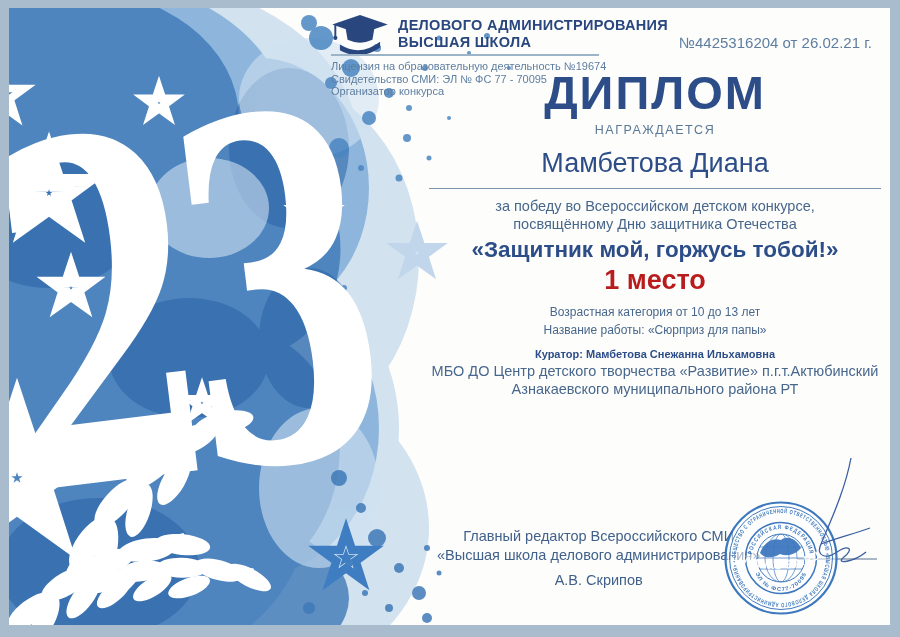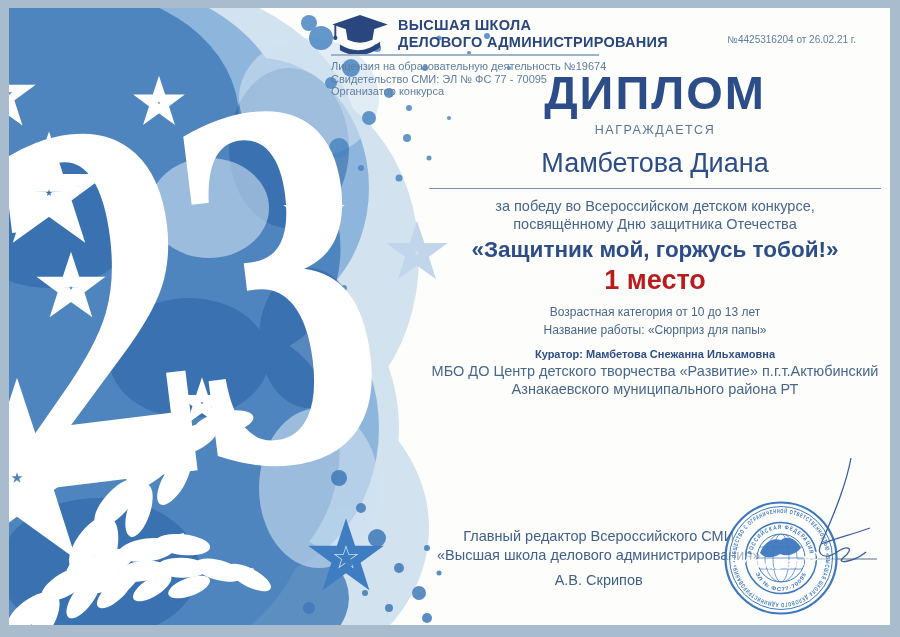--- a/index.html
+++ b/index.html
@@ -7,21 +7,21 @@
   .stage{position:relative;width:900px;height:637px;background:#a8bccd;overflow:hidden;}
   .page{position:absolute;left:9px;top:8px;width:881px;height:617px;background:#fdfdfc;overflow:hidden;}
   .art,.overlay{position:absolute;left:0;top:0;width:881px;height:617px;pointer-events:none;}
   .art{z-index:1;} .overlay{z-index:4;}
   .txt{position:absolute;z-index:3;}
   
   .logo-row{left:322px;top:6px;display:flex;gap:9px;align-items:flex-start;}
   .org-name{font-size:14.5px;font-weight:bold;color:#29477e;line-height:17px;letter-spacing:.3px;padding-top:3px;}
   .header-rule{left:322px;top:46px;width:268px;height:2px;background:#9db3c8;z-index:3;position:absolute;}
   .license{left:322px;top:52px;font-size:11px;line-height:12.5px;color:#5e7ea0;}
-  .doc-number{right:34px;top:26px;font-size:10px;color:#5e7ea0;}
+  .doc-number{right:18px;top:26px;font-size:15px;color:#5e7ea0;}
   
   .main{left:420px;top:60px;width:452px;text-align:center;color:#48678c;}
   .title{font-size:47px;font-weight:bold;color:#2c4d88;letter-spacing:2px;line-height:50px;}
   .subtitle{margin-top:5px;font-size:12.5px;letter-spacing:1.5px;color:#5b7896;}
   .recipient{margin-top:11px;font-size:27px;font-weight:normal;color:#2c4d88;}
   .name-rule{margin-top:9px;border-top:1.5px solid #7b93ab;width:100%;}
   .reason{margin-top:8px;font-size:14.5px;line-height:18px;}
   .contest{margin-top:3px;font-size:22.5px;font-weight:bold;color:#2c4d88;line-height:28px;}
   .place{margin-top:0;font-size:27px;font-weight:bold;color:#b91c1c;line-height:32px;}
   .meta{margin-top:7px;font-size:12px;line-height:18px;}
@@ -170,22 +170,22 @@
       <svg width="58" height="44" viewBox="0 0 60 46">
         <g fill="#29477e">
           <polygon points="30,1 59,11 30,21 1,11"></polygon>
           <path d="M15,15 L45,15 L43,27 Q30,33 17,27 Z"></path>
           <rect x="3.2" y="11" width="2" height="13" rx="1"></rect>
           <circle cx="4.2" cy="25" r="2.2"></circle>
           <path d="M9,32 Q30,45 51,29 L51,35 Q30,50 9,38 Z"></path>
         </g>
       </svg>
       <div class="org-name">
+        <div>ДЕЛОВОГО АДМИНИСТРИРОВАНИЯ</div>
         <div>ВЫСШАЯ ШКОЛА</div>
-        <div>ДЕЛОВОГО АДМИНИСТРИРОВАНИЯ</div>
       </div>
     </div>
     <div class="header-rule"></div>
     <div class="txt license">
       <div>Лицензия на образовательную деятельность №19674</div>
       <div>Свидетельство СМИ: ЭЛ № ФС 77 - 70095</div>
       <div>Организатор конкурса</div>
     </div>
     <div class="txt doc-number">№4425316204 от 26.02.21 г.</div>
 

